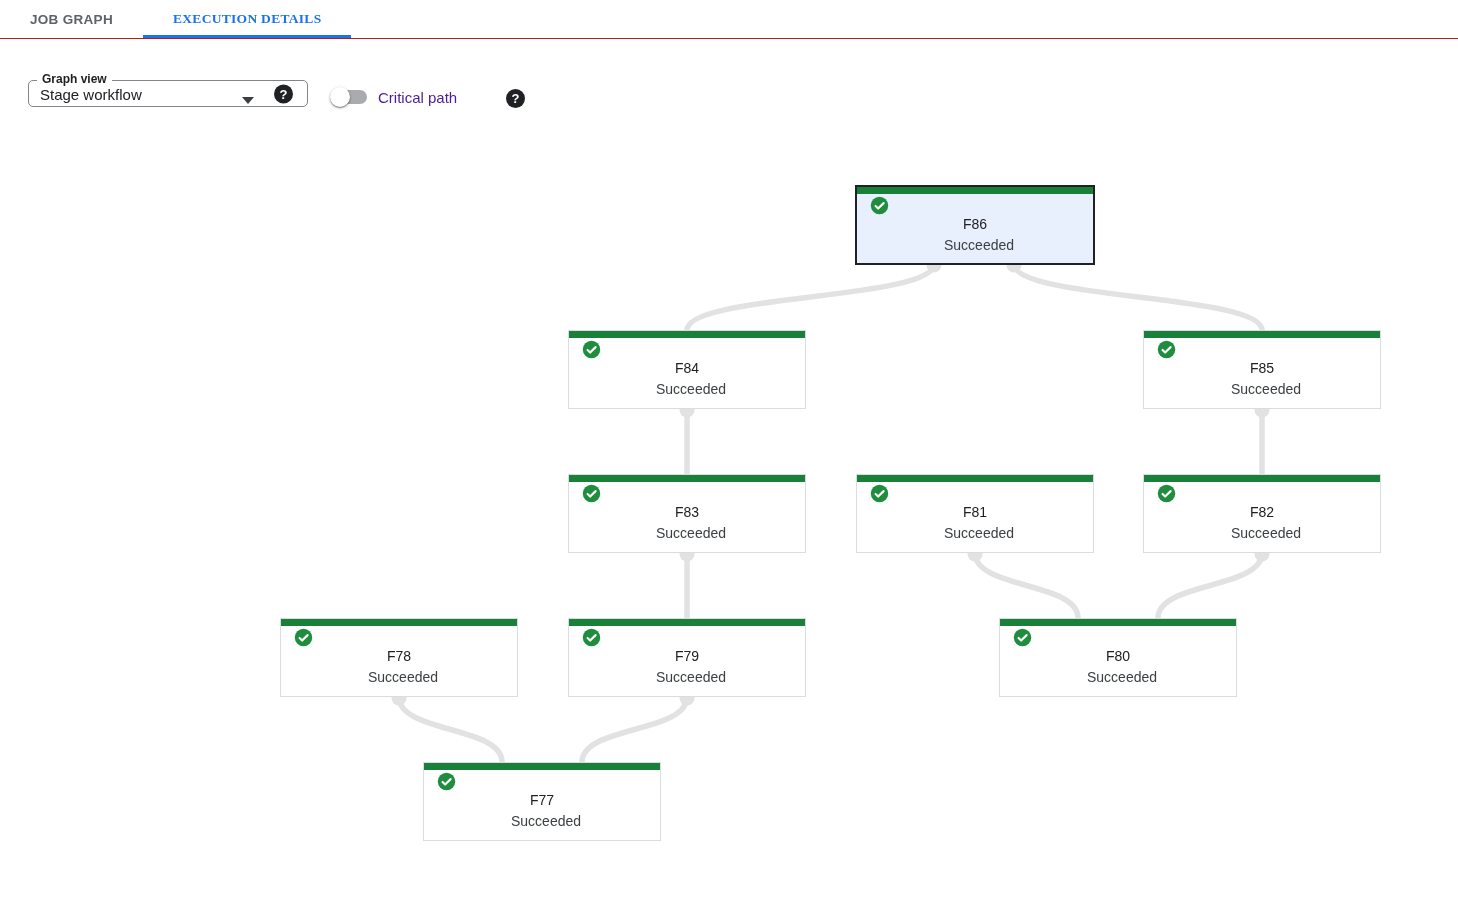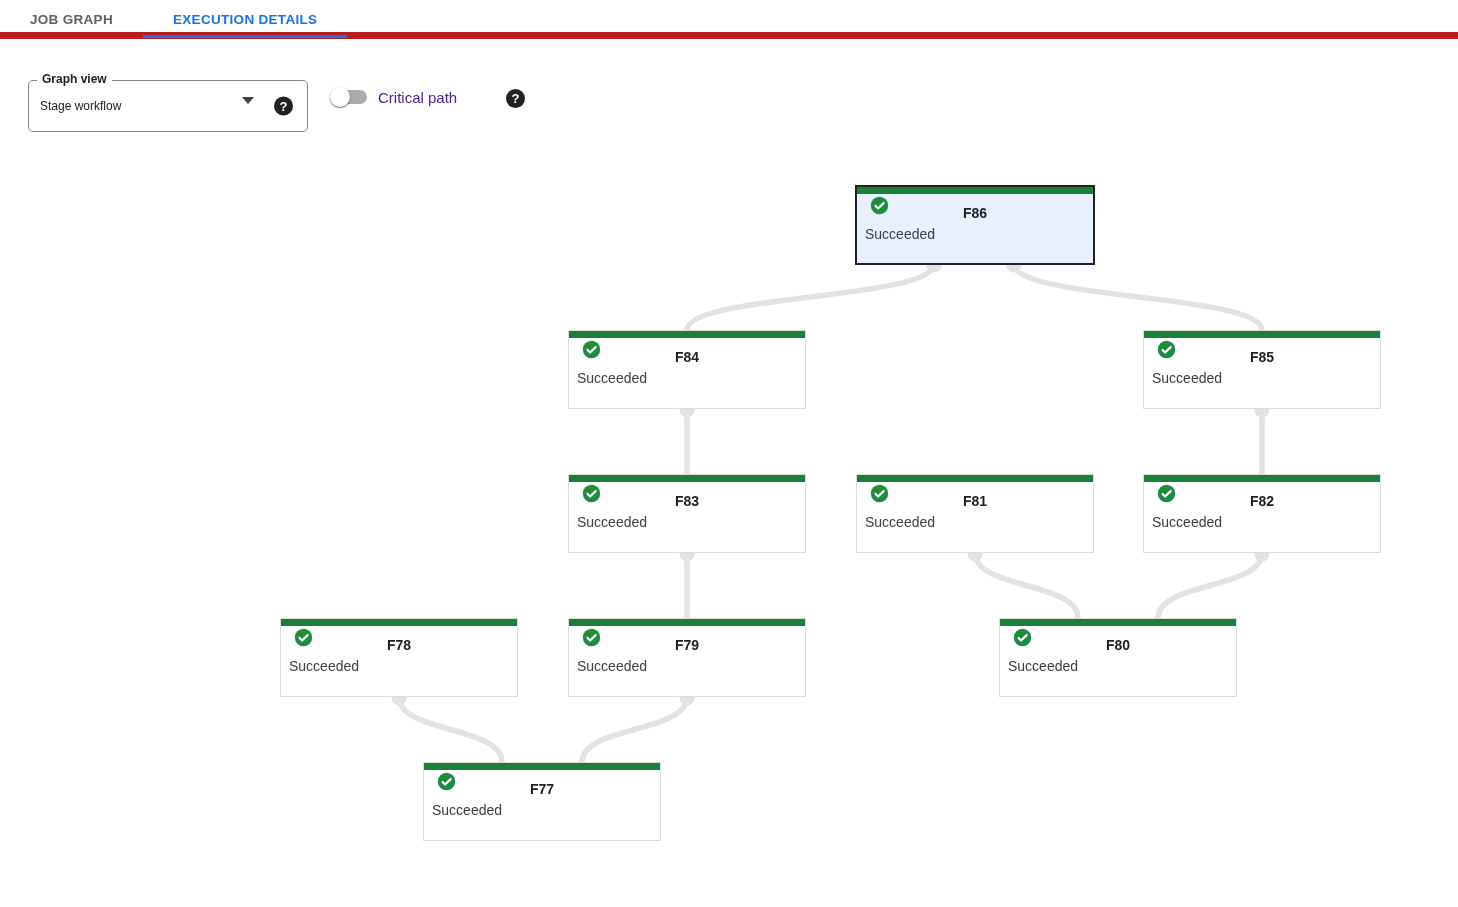--- a/index.html
+++ b/index.html
@@ -10,65 +10,65 @@
     font-family: "Liberation Sans", sans-serif;
     overflow: hidden;
     color: #202124;
   }
 
   
   .tabbar {
     position: absolute; left: 0; top: 0; right: 0;
     height: 39px;
     display: flex;
-    border-bottom: 7px solid #b91c1c;
+    border-bottom: 1px solid #b91c1c;
     background: #fff;
   }
   .tab {
     position: relative;
     height: 38px;
     padding: 0 30px;
     display: flex; align-items: center; justify-content: center;
     font-size: 13.5px;
     font-weight: 700;
     letter-spacing: 0.3px;
     color: #5f6368;
     cursor: pointer;
     white-space: nowrap;
   }
-  .tab.active { color: var(--accent-blue); }
+  .tab.active { color: var(--accent-blue); font-family: Liberation Serif, serif; }
   .tab.active::after {
     content: "";
     position: absolute; left: 0; right: 0; bottom: 0;
     height: 3px;
     background: var(--accent-blue);
   }
 
   
   .select-box {
     position: absolute; left: 28px; top: 80px;
-    width: 280px; height: 52px;
+    width: 280px; height: 27px;
     border: 1px solid #80868b;
     border-radius: 5px;
     background: #fff;
     cursor: pointer;
   }
   .select-label {
     position: absolute; top: -9px; left: 8px;
     background: #fff;
     padding: 0 5px;
     font-size: 12px;
     font-weight: 700;
     color: #202124;
     line-height: 15px;
   }
   .select-value {
     position: absolute; left: 11px; top: 50%;
     transform: translateY(-50%);
-    font-size: 12px;
+    font-size: 15px;
     color: #202124;
     text-align: center;
   }
   .caret {
     position: absolute; right: 53px; top: 16px;
     width: 0; height: 0;
     border-left: 6px solid transparent;
     border-right: 6px solid transparent;
     border-top: 7px solid #3c4043;
   }
@@ -125,30 +125,30 @@
   }
   .node-bar {
     height: 7px;
     background: var(--success-green);
   }
   .check {
     position: absolute; left: 13px; top: 9px;
     width: 19px; height: 19px;
   }
   .node-title {
-    margin-top: 10px;
+    margin-top: 21px;
     text-align: center;
     font-size: 14px;
-    font-weight: 700;
+    font-weight: 400;
     line-height: 18px;
     color: #202124;
   }
   .node-status {
     margin-top: 3px;
-    text-align: left;
+    text-align: center;
     font-size: 14px;
     line-height: 18px;
     color: #3c4043;
     margin-left: 8px;
   }
 </style>
 </head>
 <body>
 
 <div class="tabbar">

